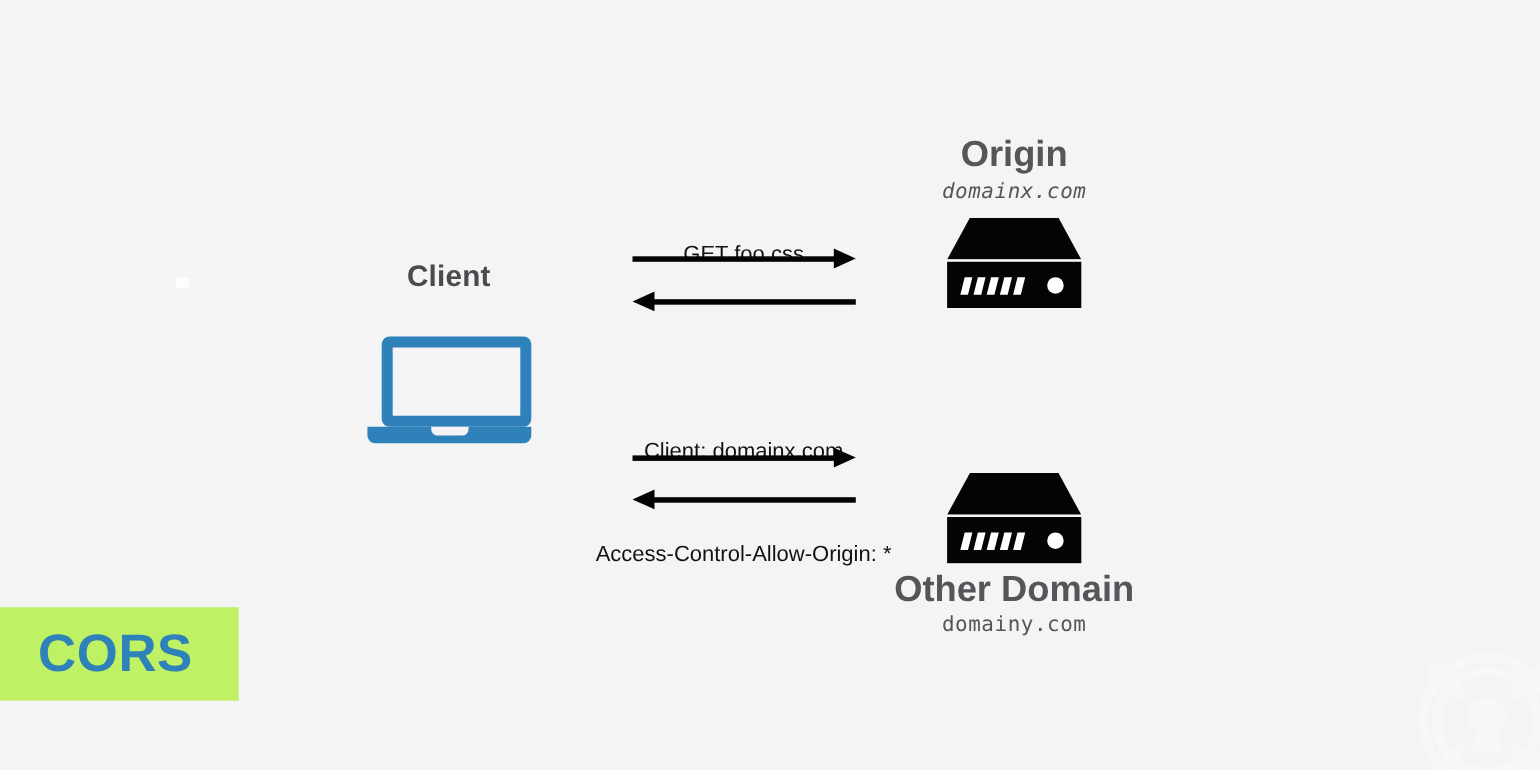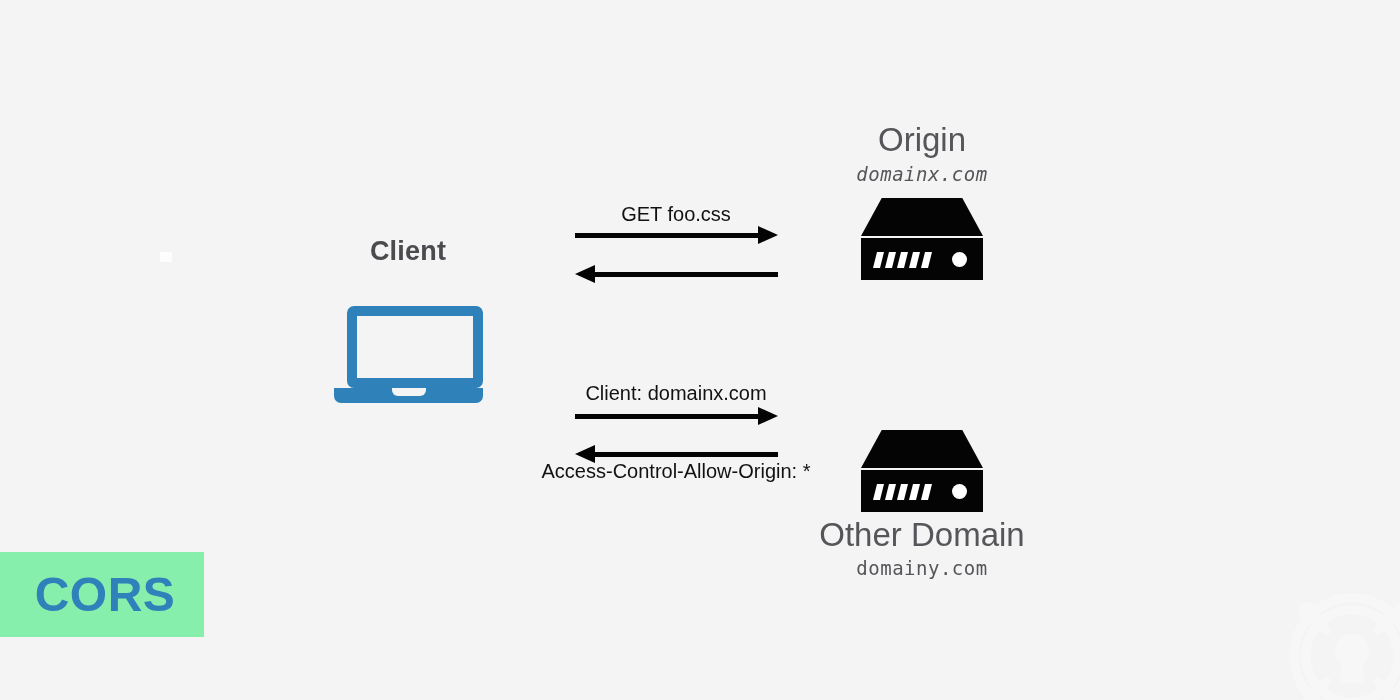--- a/index.html
+++ b/index.html
@@ -120,21 +120,21 @@
     width: 15px;
     height: 15px;
     border-radius: 50%;
     background: #ffffff;
   }
 
   
   .srv-title {
     text-align: center;
     font-size: 33px;
-    font-weight: normal;
+    font-weight: bold;
     color: #55555a;
     white-space: nowrap;
   }
   .srv-domain {
     text-align: center;
     font-size: 19px;
     font-family: "DejaVu Sans Mono", monospace;
     color: #55555a;
     white-space: nowrap;
     letter-spacing: .5px;
@@ -175,33 +175,35 @@
   #arrow-2 { left: 575px; top: 265px; width: 203px; }
   #arrow-3 { left: 575px; top: 407px; width: 203px; }
   #arrow-4 { left: 575px; top: 445px; width: 203px; }
 
   
   .flow-label {
     text-align: center;
     font-size: 20px;
     color: #121212;
     white-space: nowrap;
+    margin-top: 17px;
   }
   #label-get-foo      { left: 526px; top: 203px; width: 300px; }
   #label-get-bar      { left: 526px; top: 356px; width: 300px; }
   #label-origin-hdr   { left: 526px; top: 382px; width: 300px; }
-  #label-acao         { left: 526px; top: 460px; width: 300px; }
+  #label-acao         { left: 526px; top: 476px; width: 300px; }
 
   
   #cors-plate {
     left: 0;
     top: 552px;
     width: 204px;
     height: 85px;
-    background: #86efac;
+    background: #bef264;
+    padding-left: 13px;
   }
   #cors-text {
     position: absolute;
     left: 0;
     top: 0;
     width: 204px;
     height: 85px;
     display: flex;
     align-items: center;
     justify-content: center;

